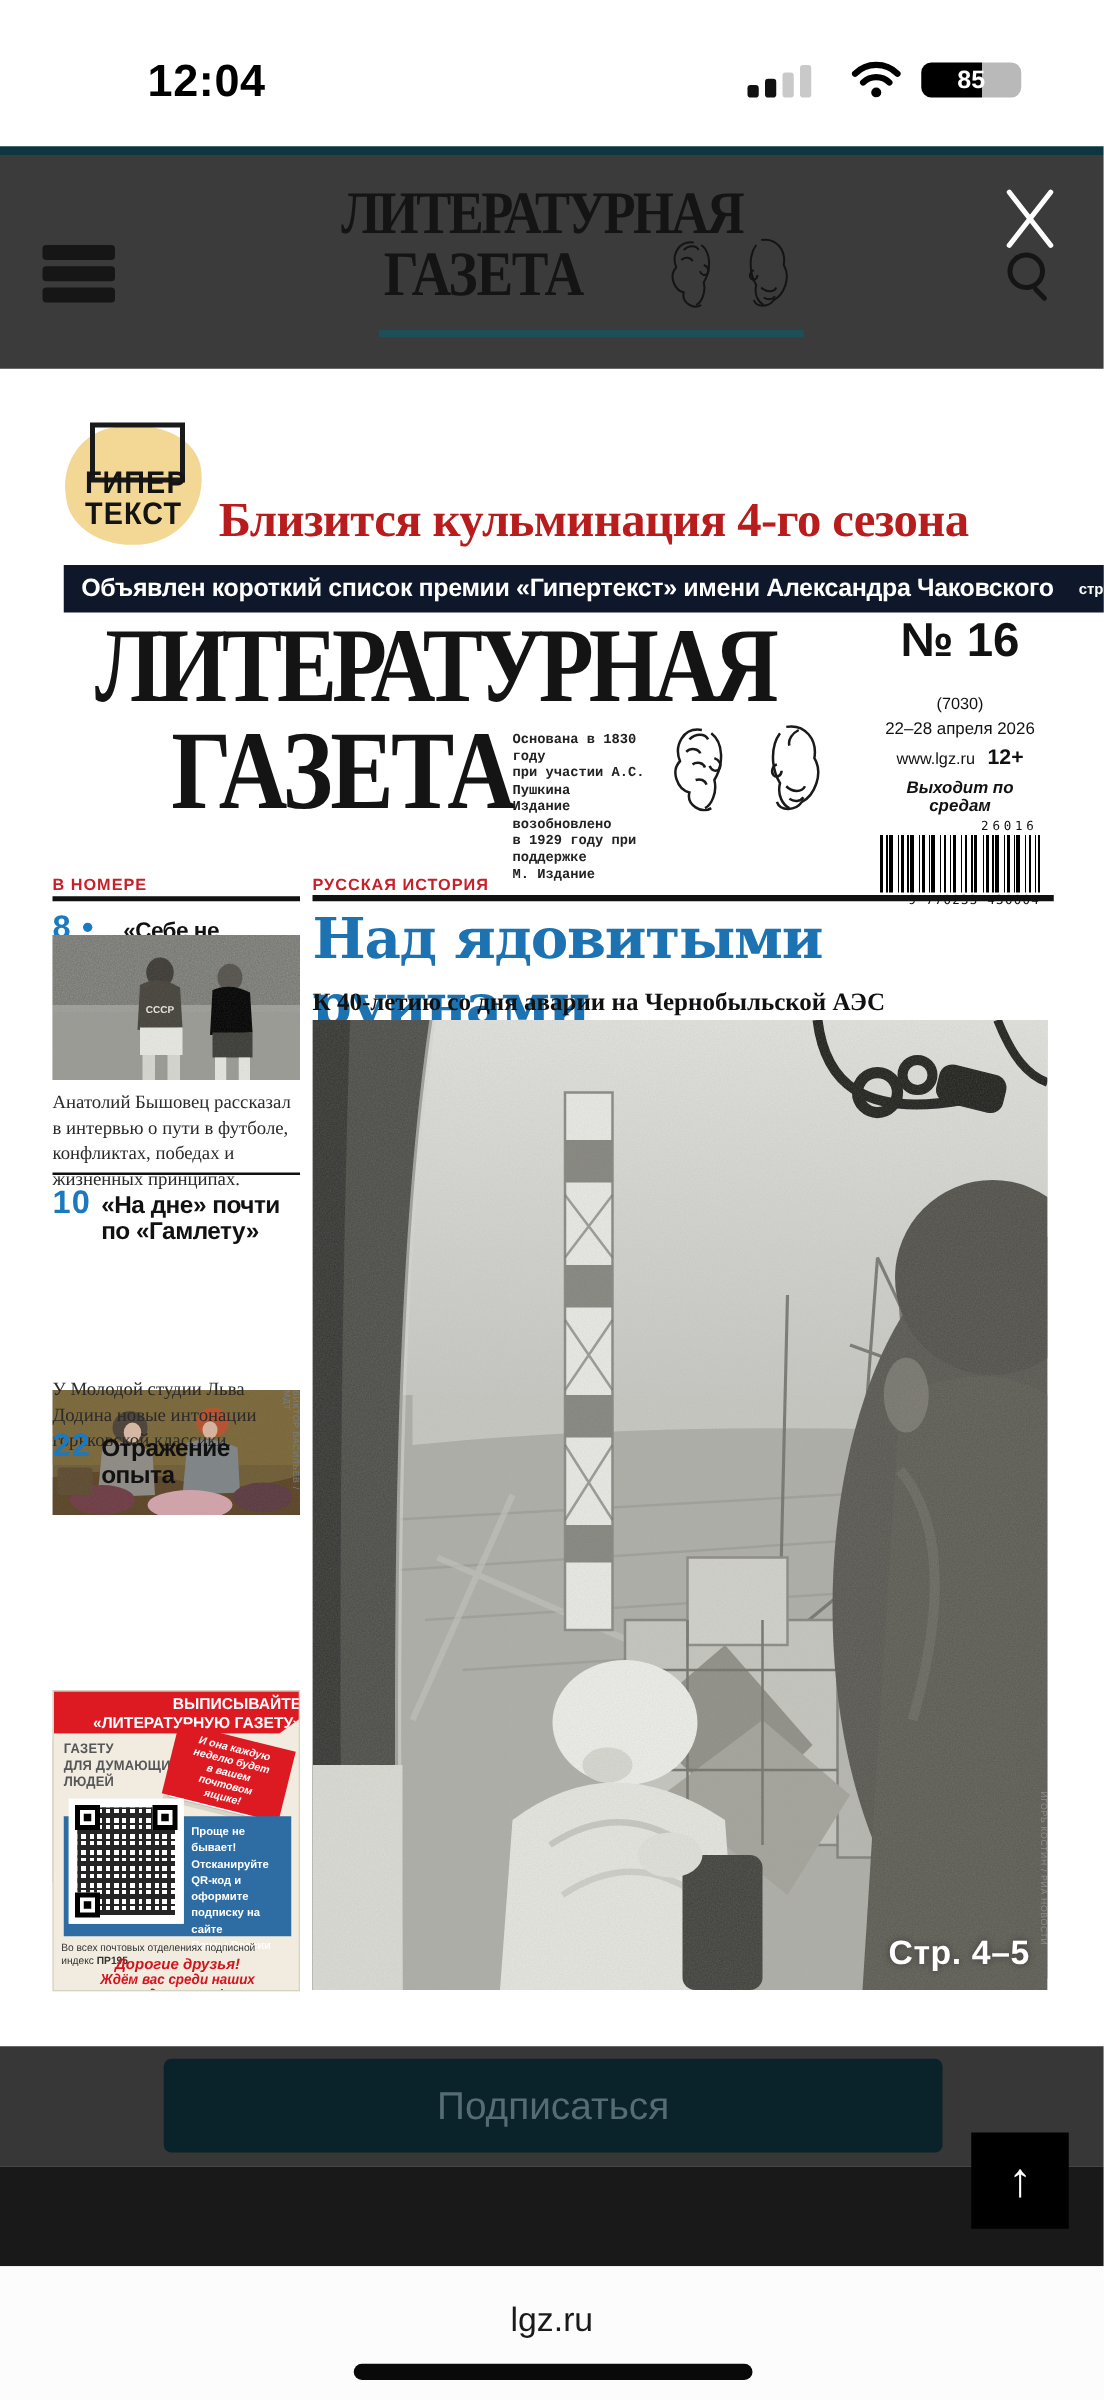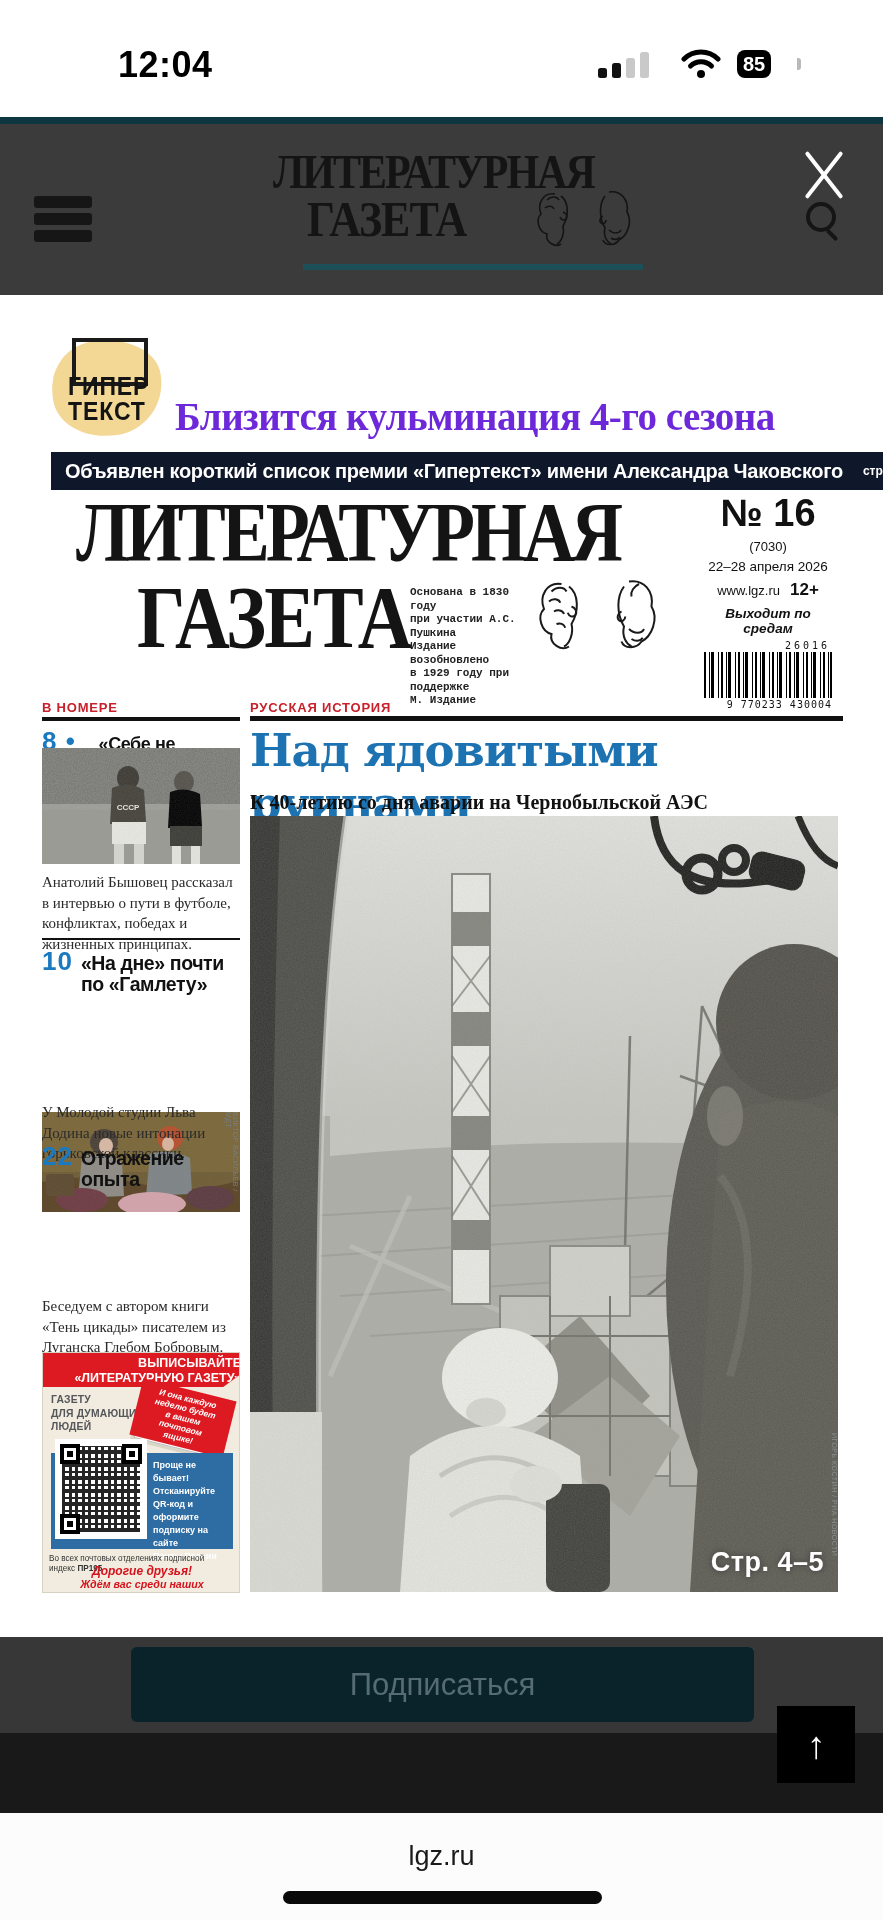--- a/index.html
+++ b/index.html
@@ -11,21 +11,21 @@
   
   #statusbar { left:0; top:0; width:883px; height:117px; background:#fff; }
   .sb-time { left:118px; top:44px; font-size:36px; font-weight:bold; color:#000; letter-spacing:0.5px; }
   .sb-cell { left:598px; top:52px; width:70px; height:26px; }
   .sb-cell i { position:absolute; bottom:0; width:9px; border-radius:2.5px; }
   .sb-cell i:nth-child(1){ left:0;  height:10px; background:#111; }
   .sb-cell i:nth-child(2){ left:14px; height:15px; background:#111; }
   .sb-cell i:nth-child(3){ left:28px; height:20px; background:#c9c9c9; }
   .sb-cell i:nth-child(4){ left:42px; height:26px; background:#c9c9c9; }
   .sb-wifi { left:681px; top:48px; }
-  .sb-batt { left:737px; top:50px; width:34px; height:28px; border-radius:8px;
+  .sb-batt { left:737px; top:50px; width:80px; height:28px; border-radius:8px;
              background:linear-gradient(to right,#000 0 49px,#b9b9b9 49px);
              color:#fff; font-weight:bold; font-size:20px; text-align:center; line-height:28px; }
   .sb-batt-nub { left:797px; top:58px; width:4px; height:12px; background:#b9b9b9; border-radius:0 3px 3px 0; }
 
   
   #tealline { left:0; top:117px; width:883px; height:7px; background:#0d3640; }
   #appheader { left:0; top:124px; width:883px; height:171px; background:#3b3b3b; }
   .burger { left:34px; top:72px; width:58px; height:46px; cursor:pointer; }
   .burger i { position:absolute; left:0; width:58px; height:12px; background:#161616; border-radius:3px; }
   .burger i:nth-child(1){ top:0; } .burger i:nth-child(2){ top:17px; } .burger i:nth-child(3){ top:34px; }
@@ -44,36 +44,36 @@
                     background:#151515; border-radius:2px; transform:rotate(-45deg); }
 
   
   .stamp { left:64px; top:334px; width:96px; height:96px; }
   .stamp-blob { position:absolute; left:-12px; top:6px; width:110px; height:96px; background:#f3d795;
                 border-radius:46% 60% 52% 58%/55% 48% 60% 50%; transform:rotate(-8deg); }
   .stamp-sq { position:absolute; left:8px; top:4px; width:76px; height:48px; border:4px solid #1a1a1a; background:transparent; }
   .stamp-tx { position:absolute; left:4px; top:40px; font-weight:bold; font-size:25px; line-height:25px;
               letter-spacing:1px; color:#141414; transform:scaleX(0.92); transform-origin:left top; }
   .headline { left:175px; top:394px; width:660px; font-family:"Liberation Serif",serif; font-weight:bold;
-              font-size:39px; color:#6d28d9; letter-spacing:-0.5px; }
+              font-size:39px; color:#b91c1c; letter-spacing:-0.5px; }
   .redbanner { left:51px; top:452px; width:878px; height:38px; background:#0f172a; color:#fff;
                display:flex; align-items:center; padding-left:14px; }
   .redbanner b { font-size:20px; font-weight:bold; letter-spacing:-0.3px; }
   .redbanner .pg { margin-left:20px; font-size:12px; font-weight:bold; }
 
   
   .mast-t1 { left:76px; top:484px; font-family:"Liberation Serif",serif; font-weight:bold; font-size:72px;
              letter-spacing:-4px; color:#141414; transform:scaleY(1.18); transform-origin:left top; }
   .mast-t2 { left:137px; top:566px; font-family:"Liberation Serif",serif; font-weight:bold; font-size:76px;
              letter-spacing:-2px; color:#141414; transform:scaleY(1.18); transform-origin:left top; }
   .mast-founded { left:410px; top:586px; width:118px; font-size:11px; line-height:13.5px; color:#222; font-weight:bold;font-family:Liberation Mono, monospace; }
   .mast-faces { left:524px; top:566px; }
   .mast-right { left:700px; top:492px; width:136px; text-align:center; color:#111; }
   .mr-num { font-size:38px; font-weight:bold; letter-spacing:0px; }
-  .mr-code { font-size:13px; margin-top:4px; }
+  .mr-code { font-size:13px; margin-top:20px; }
   .mr-dates { font-size:13.5px; margin-top:5px; }
   .mr-row { margin-top:6px; display:flex; justify-content:center; align-items:center; gap:10px; }
   .mr-site { font-size:13px; } .mr-age { font-size:17px; font-weight:bold; }
   .mr-sched { font-size:13.5px; font-weight:bold; margin-top:6px; font-style:italic; }
   .barcode-wrap { position:relative; margin:4px auto 0; width:128px; height:74px; }
   .barcode-top { position:absolute; right:2px; top:0; font-family:"DejaVu Sans Mono",monospace; font-size:10px; letter-spacing:3px; }
   .barcode { position:absolute; left:0; top:12px; width:128px; height:46px;
      background:repeating-linear-gradient(90deg,#000 0 2px,#fff 2px 5px,#000 5px 6px,#fff 6px 7px,#000 7px 10px,#fff 10px 14px,#000 14px 15px,#fff 15px 17px); }
   .barcode-bot { position:absolute; left:0; top:59px; width:128px; font-family:"DejaVu Sans Mono",monospace;
                  font-size:10px; letter-spacing:1px; text-align:right; }
@@ -346,21 +346,20 @@
       </g>
       <ellipse cx="96" cy="34" rx="25" ry="26" fill="#d9b89c"></ellipse>
       <path d="M72 30 Q96 6 120 30 L118 18 Q96 4 74 18 Z" fill="#4a4038"></path>
       <path d="M76 40 Q96 66 116 40 L116 56 Q96 70 76 56 Z" fill="#3c342c"></path>
       <path d="M52 60 Q96 44 140 60 L146 96 L46 96 Z" fill="#8d8d86"></path>
       <rect x="0" y="94" width="198" height="20" fill="#d6d0c0"></rect>
       <ellipse cx="108" cy="96" rx="26" ry="9" fill="#c8a383"></ellipse>
       <rect width="198" height="114" filter="url(#g)" opacity="0.18"></rect>
     </svg>
   </div>
-  <div class="abs lcol caption" style="top:1296px;">Беседуем с автором книги «Тень цикады» писателем из Луганска Глебом Бобровым.</div>
 
   <div class="abs ad">
     <div class="ad-band">
       <div>ВЫПИСЫВАЙТЕ</div>
       <div>«ЛИТЕРАТУРНУЮ ГАЗЕТУ»</div>
     </div>
     <div class="ad-tag">
       <div>ГАЗЕТУ</div>
       <div>ДЛЯ ДУМАЮЩИХ</div>
       <div>ЛЮДЕЙ</div>

